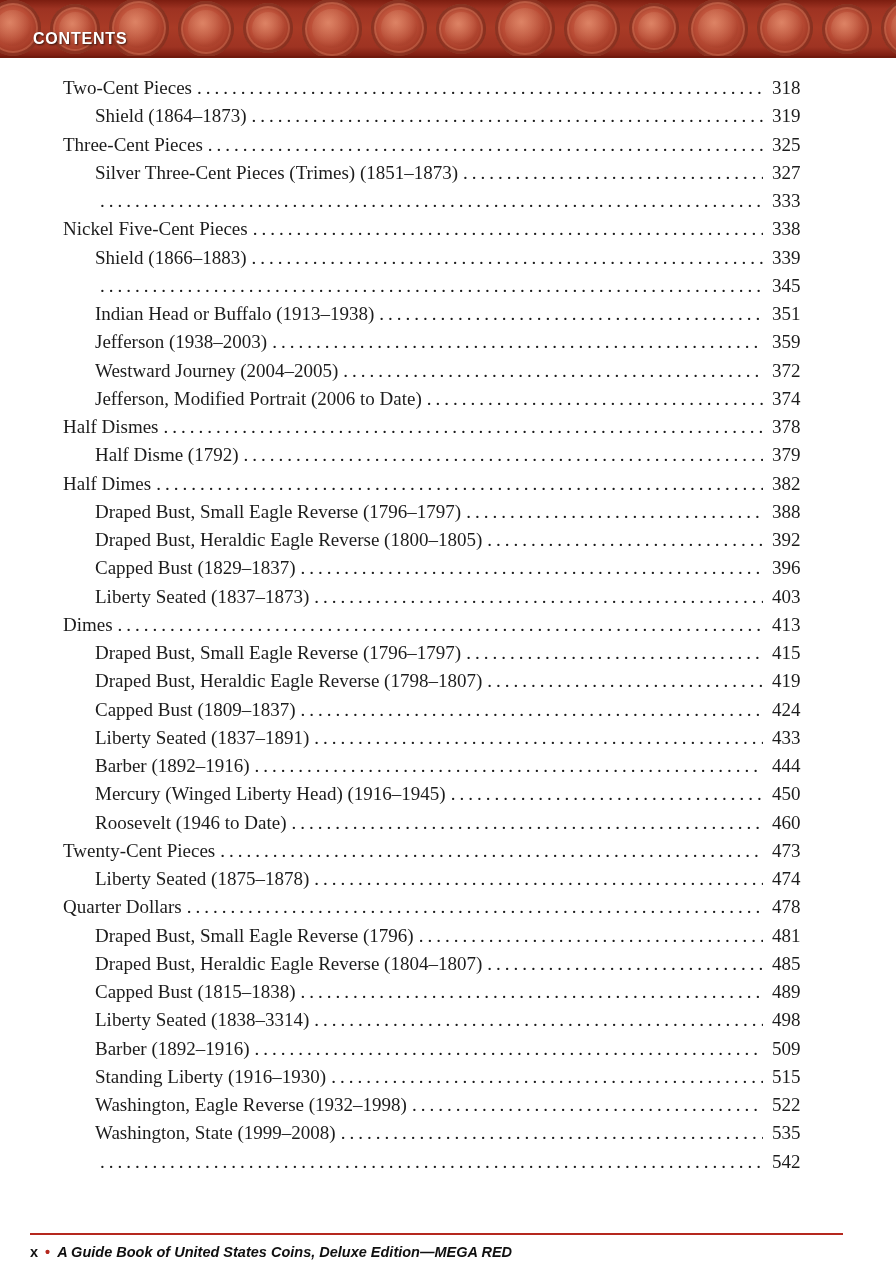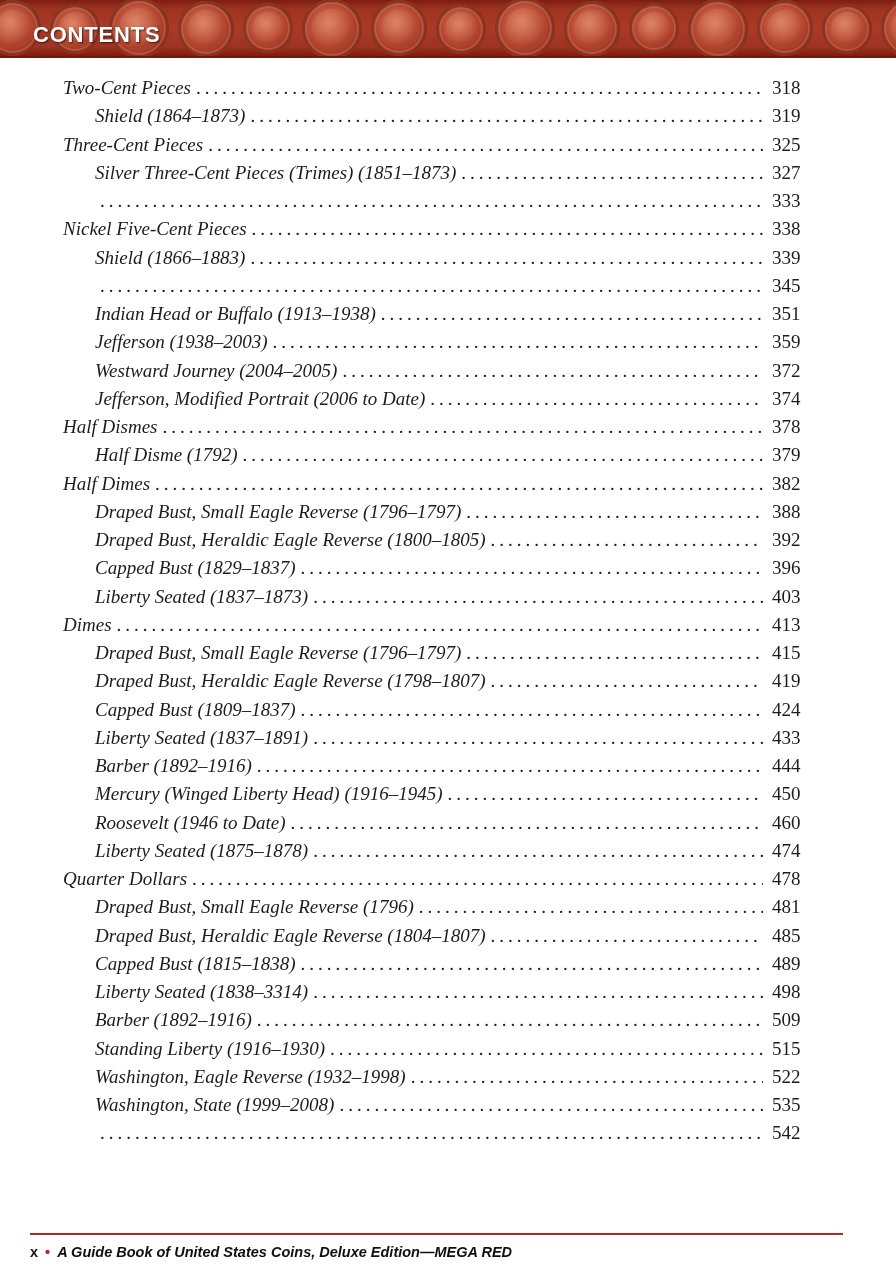--- a/index.html
+++ b/index.html
@@ -49,38 +49,38 @@
   .coin:nth-child(3n)   { width: 60px; height: 60px; }
   .coin:nth-child(2n)   { margin-top: 1px; }
 
   .banner-title {
     position: absolute;
     left: 33px;
     bottom: 8px;
     color: #ffffff;
     font-family: "Liberation Sans", sans-serif;
     font-weight: 700;
-    font-size: 22px;
+    font-size: 16px;
     letter-spacing: 0.8px;
     text-shadow: 1px 1px 2px rgba(0, 0, 0, 0.65);
   }
 
   
   .toc {
     padding: 16px 88px 0 63px;
   }
   .toc-row {
     display: flex;
     align-items: baseline;
     line-height: 28.25px;
     font-size: 19px;
     color: #1c1c1c;
   }
   .toc-row.indent { padding-left: 32px; }
-  .toc-title { white-space: nowrap; flex: none; font-style: italic; }
+  .toc-title { white-space: nowrap; flex: none; }
   .toc-dots {
     flex: 1 1 auto;
     overflow: hidden;
     white-space: nowrap;
     margin: 0 9px 0 5px;
   }
   .toc-dots::after {
     content: "........................................................................................................................................................";
     letter-spacing: 4px;
     color: #1c1c1c;
@@ -297,20 +297,25 @@
     <span class="toc-dots"></span>
     <span class="toc-page">450</span>
   </div>
 
   <div class="toc-row indent">
     <span class="toc-title">Roosevelt (1946 to Date)</span>
     <span class="toc-dots"></span>
     <span class="toc-page">460</span>
   </div>
 
+  <div class="toc-row">
+    <span class="toc-title">Twenty-Cent Pieces</span>
+    <span class="toc-dots"></span>
+    <span class="toc-page">473</span>
+  </div>
 
   <div class="toc-row indent">
     <span class="toc-title">Liberty Seated (1875–1878)</span>
     <span class="toc-dots"></span>
     <span class="toc-page">474</span>
   </div>
 
   <div class="toc-row">
     <span class="toc-title">Quarter Dollars</span>
     <span class="toc-dots"></span>

